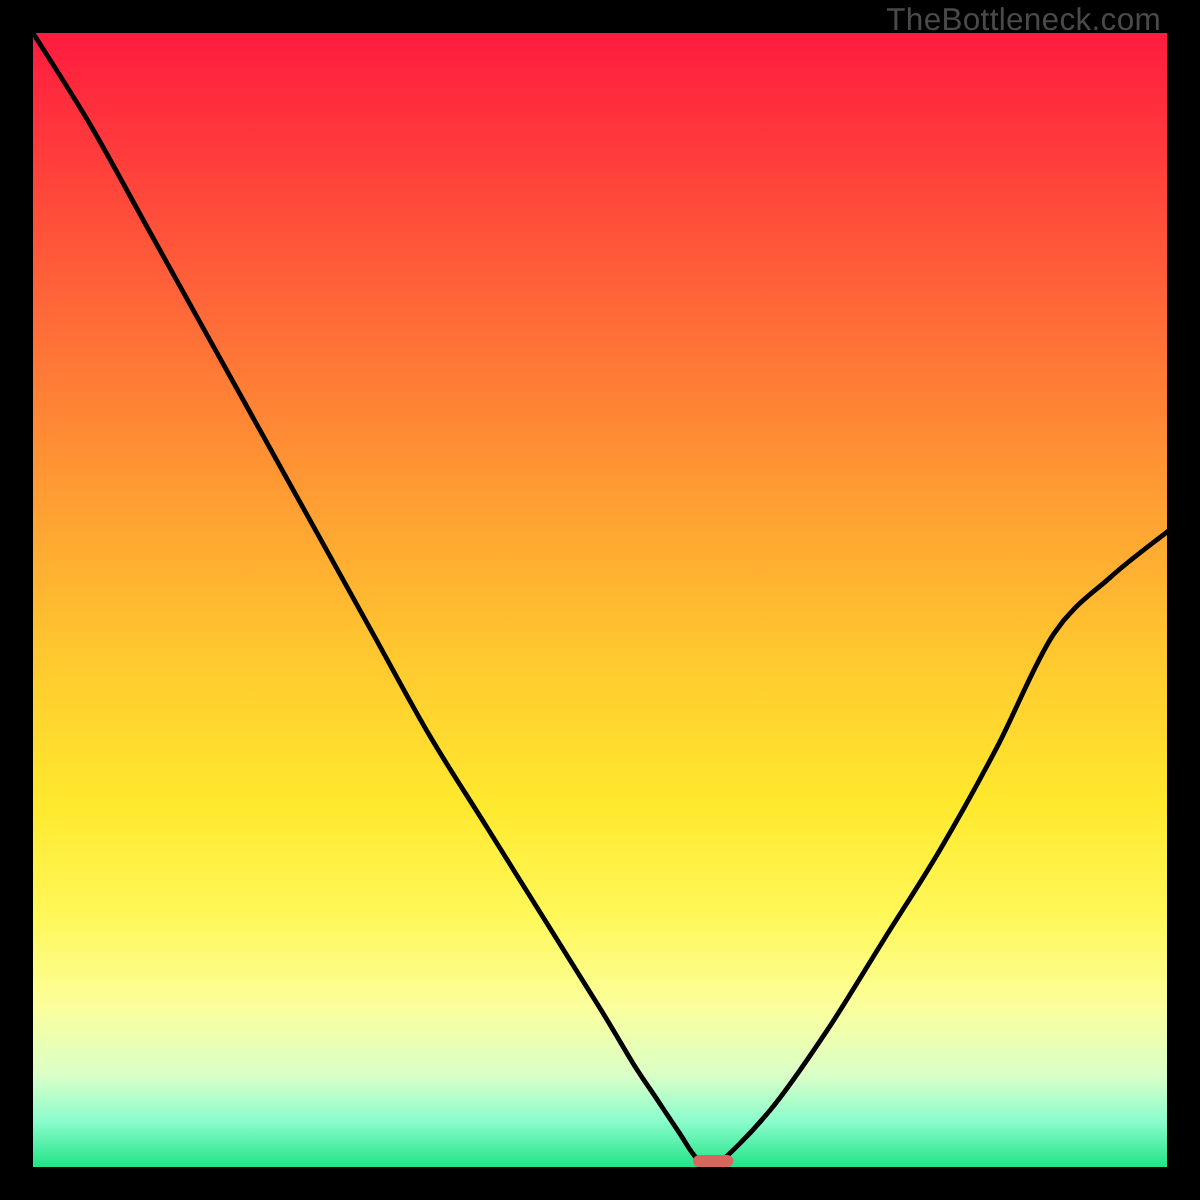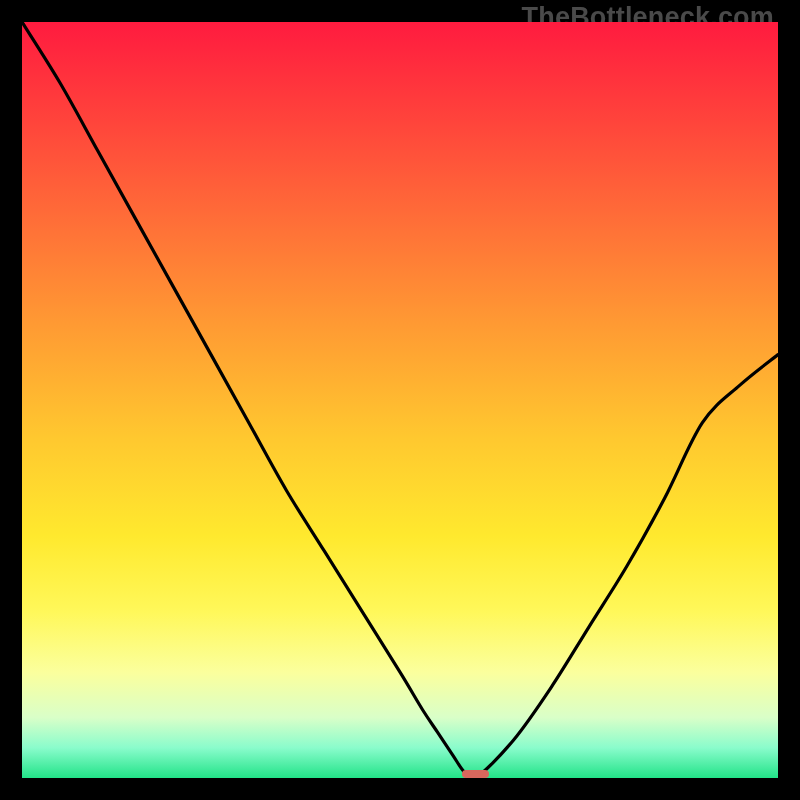--- a/index.html
+++ b/index.html
@@ -39,22 +39,22 @@
       #d9ffc8 92%,
       #8afccc 96%,
       #22e388 100%
     );
   }
   .watermark {
     position: absolute;
     top: 2px;
     right: 26px;
     color: #4a4a4a;
-    font-size: 27px;
-    font-weight: 700;
+    font-size: 21px;
+    font-weight: 400;
     letter-spacing: 0.2px;
     user-select: none;
   }
   svg.curve {
     position: absolute;
     inset: 0;
   }
   .minline {
     position: absolute;
     bottom: 0;

